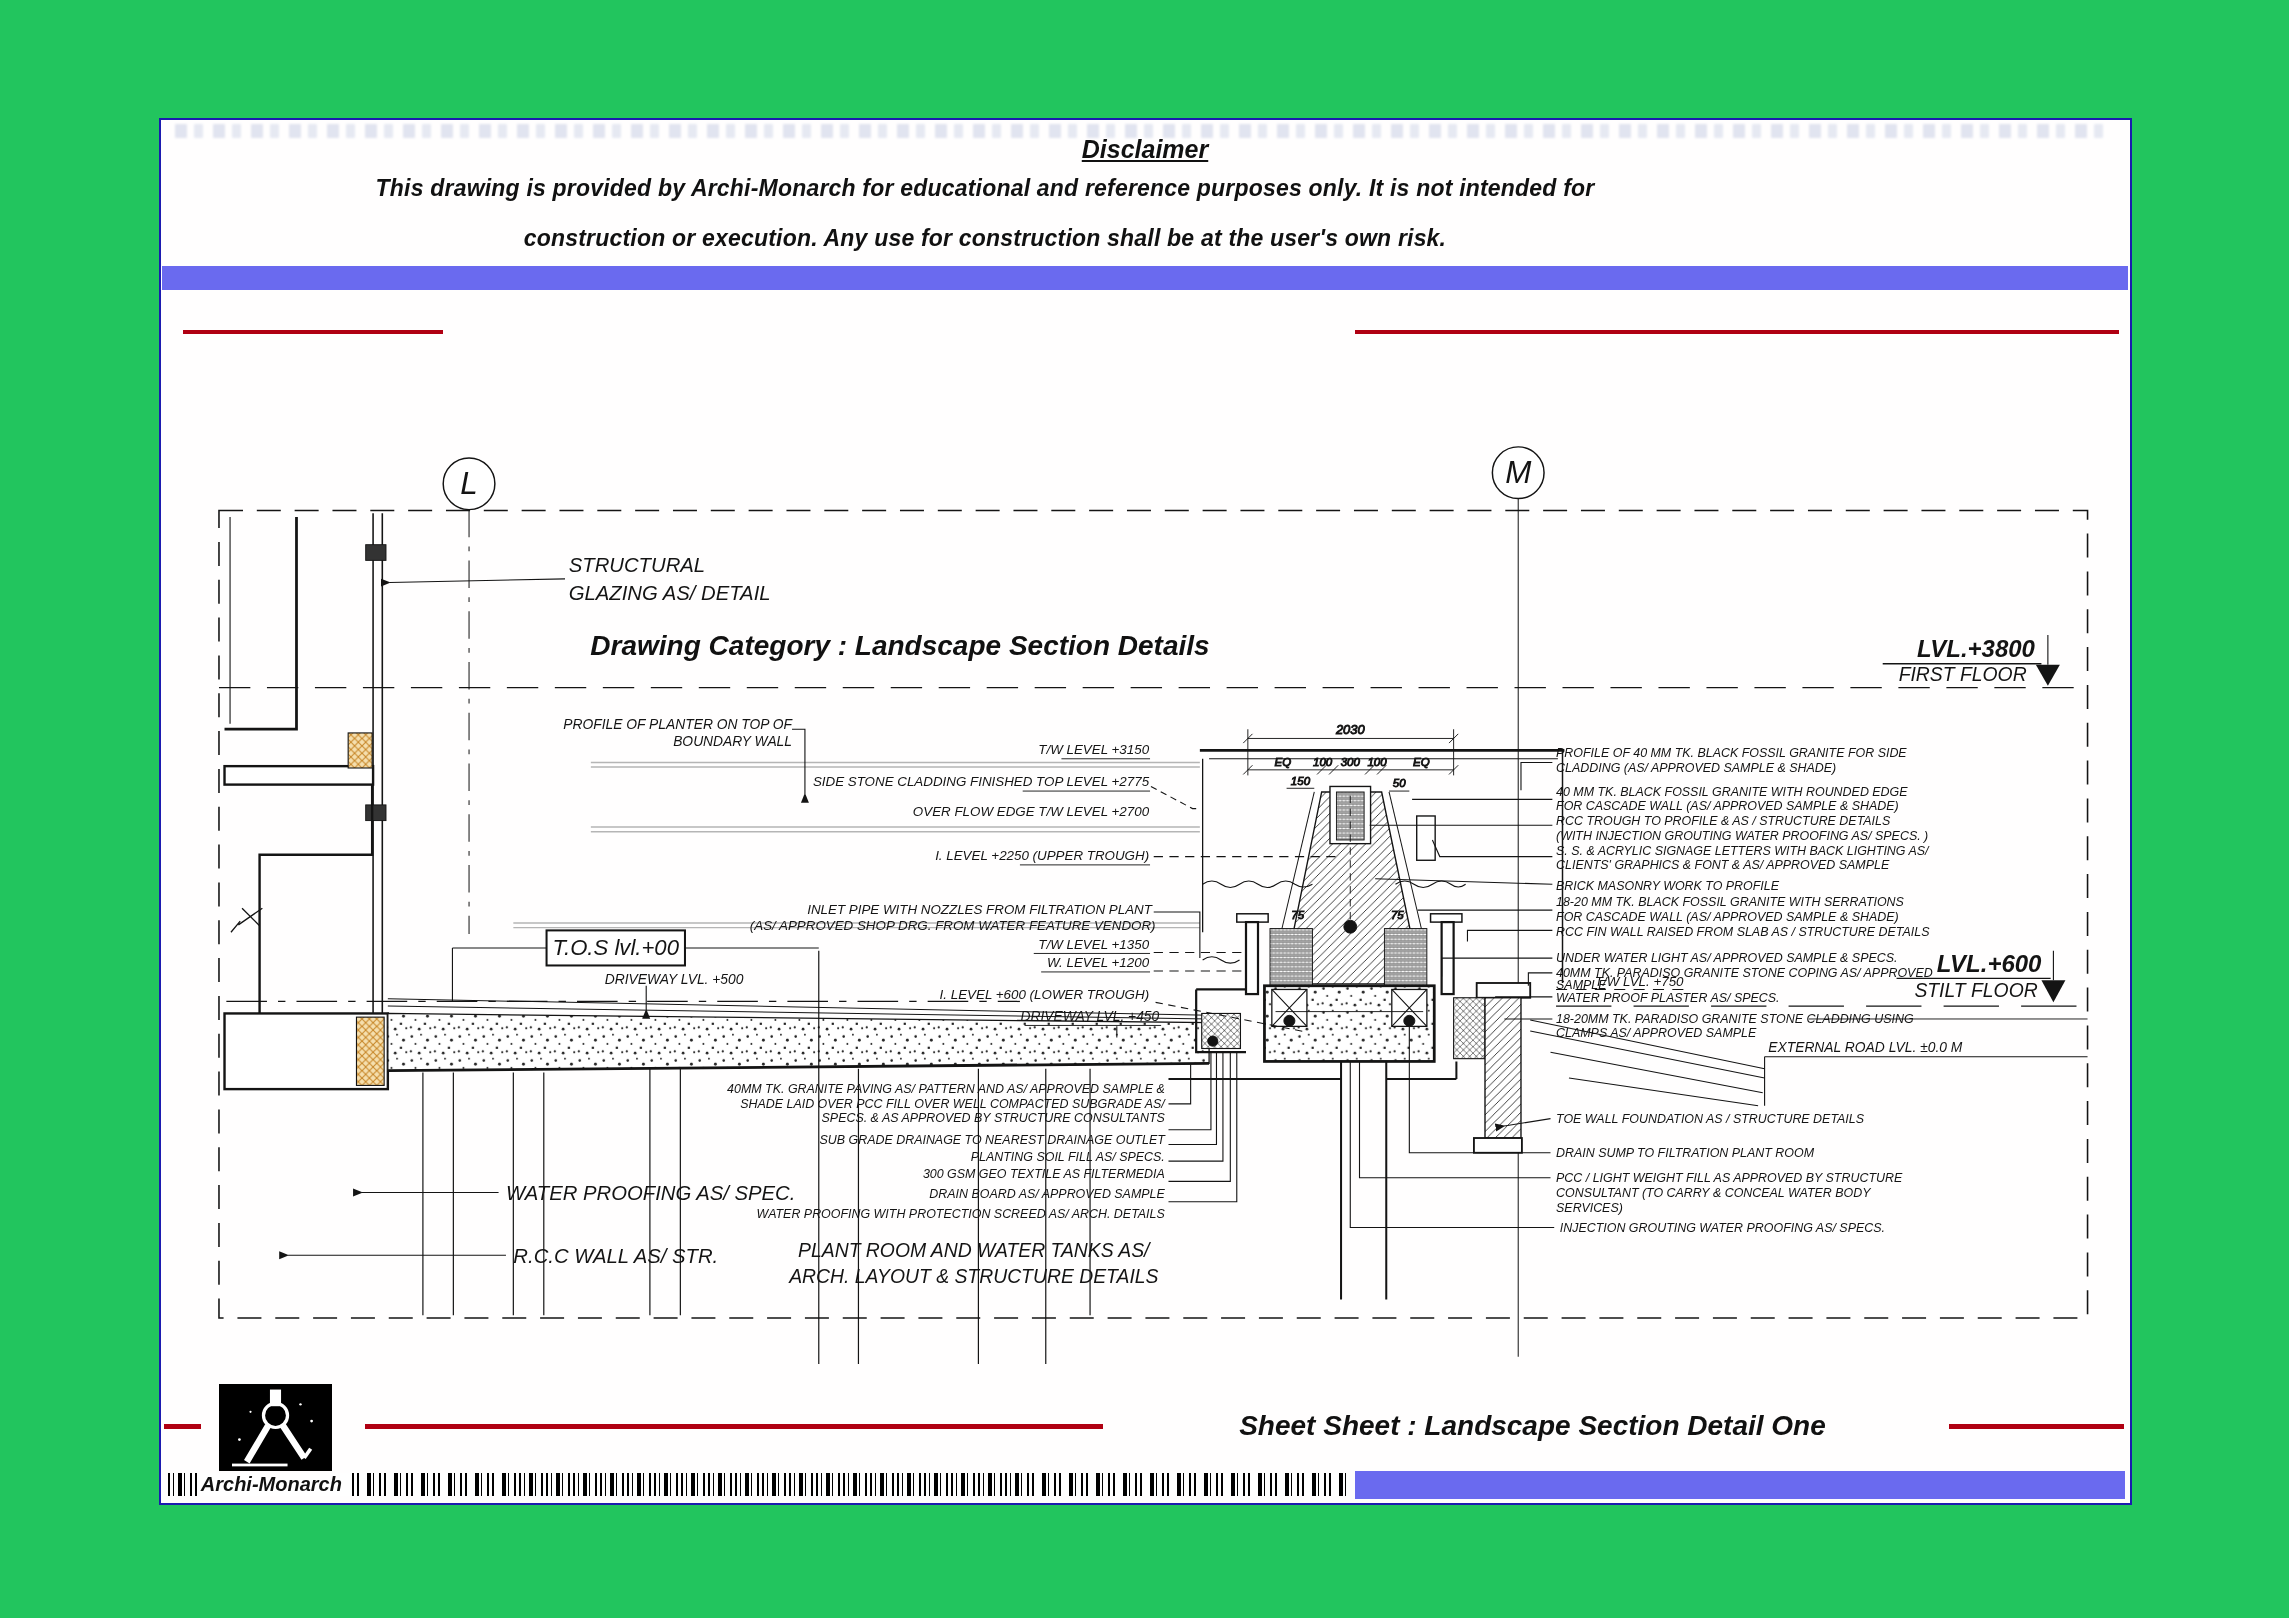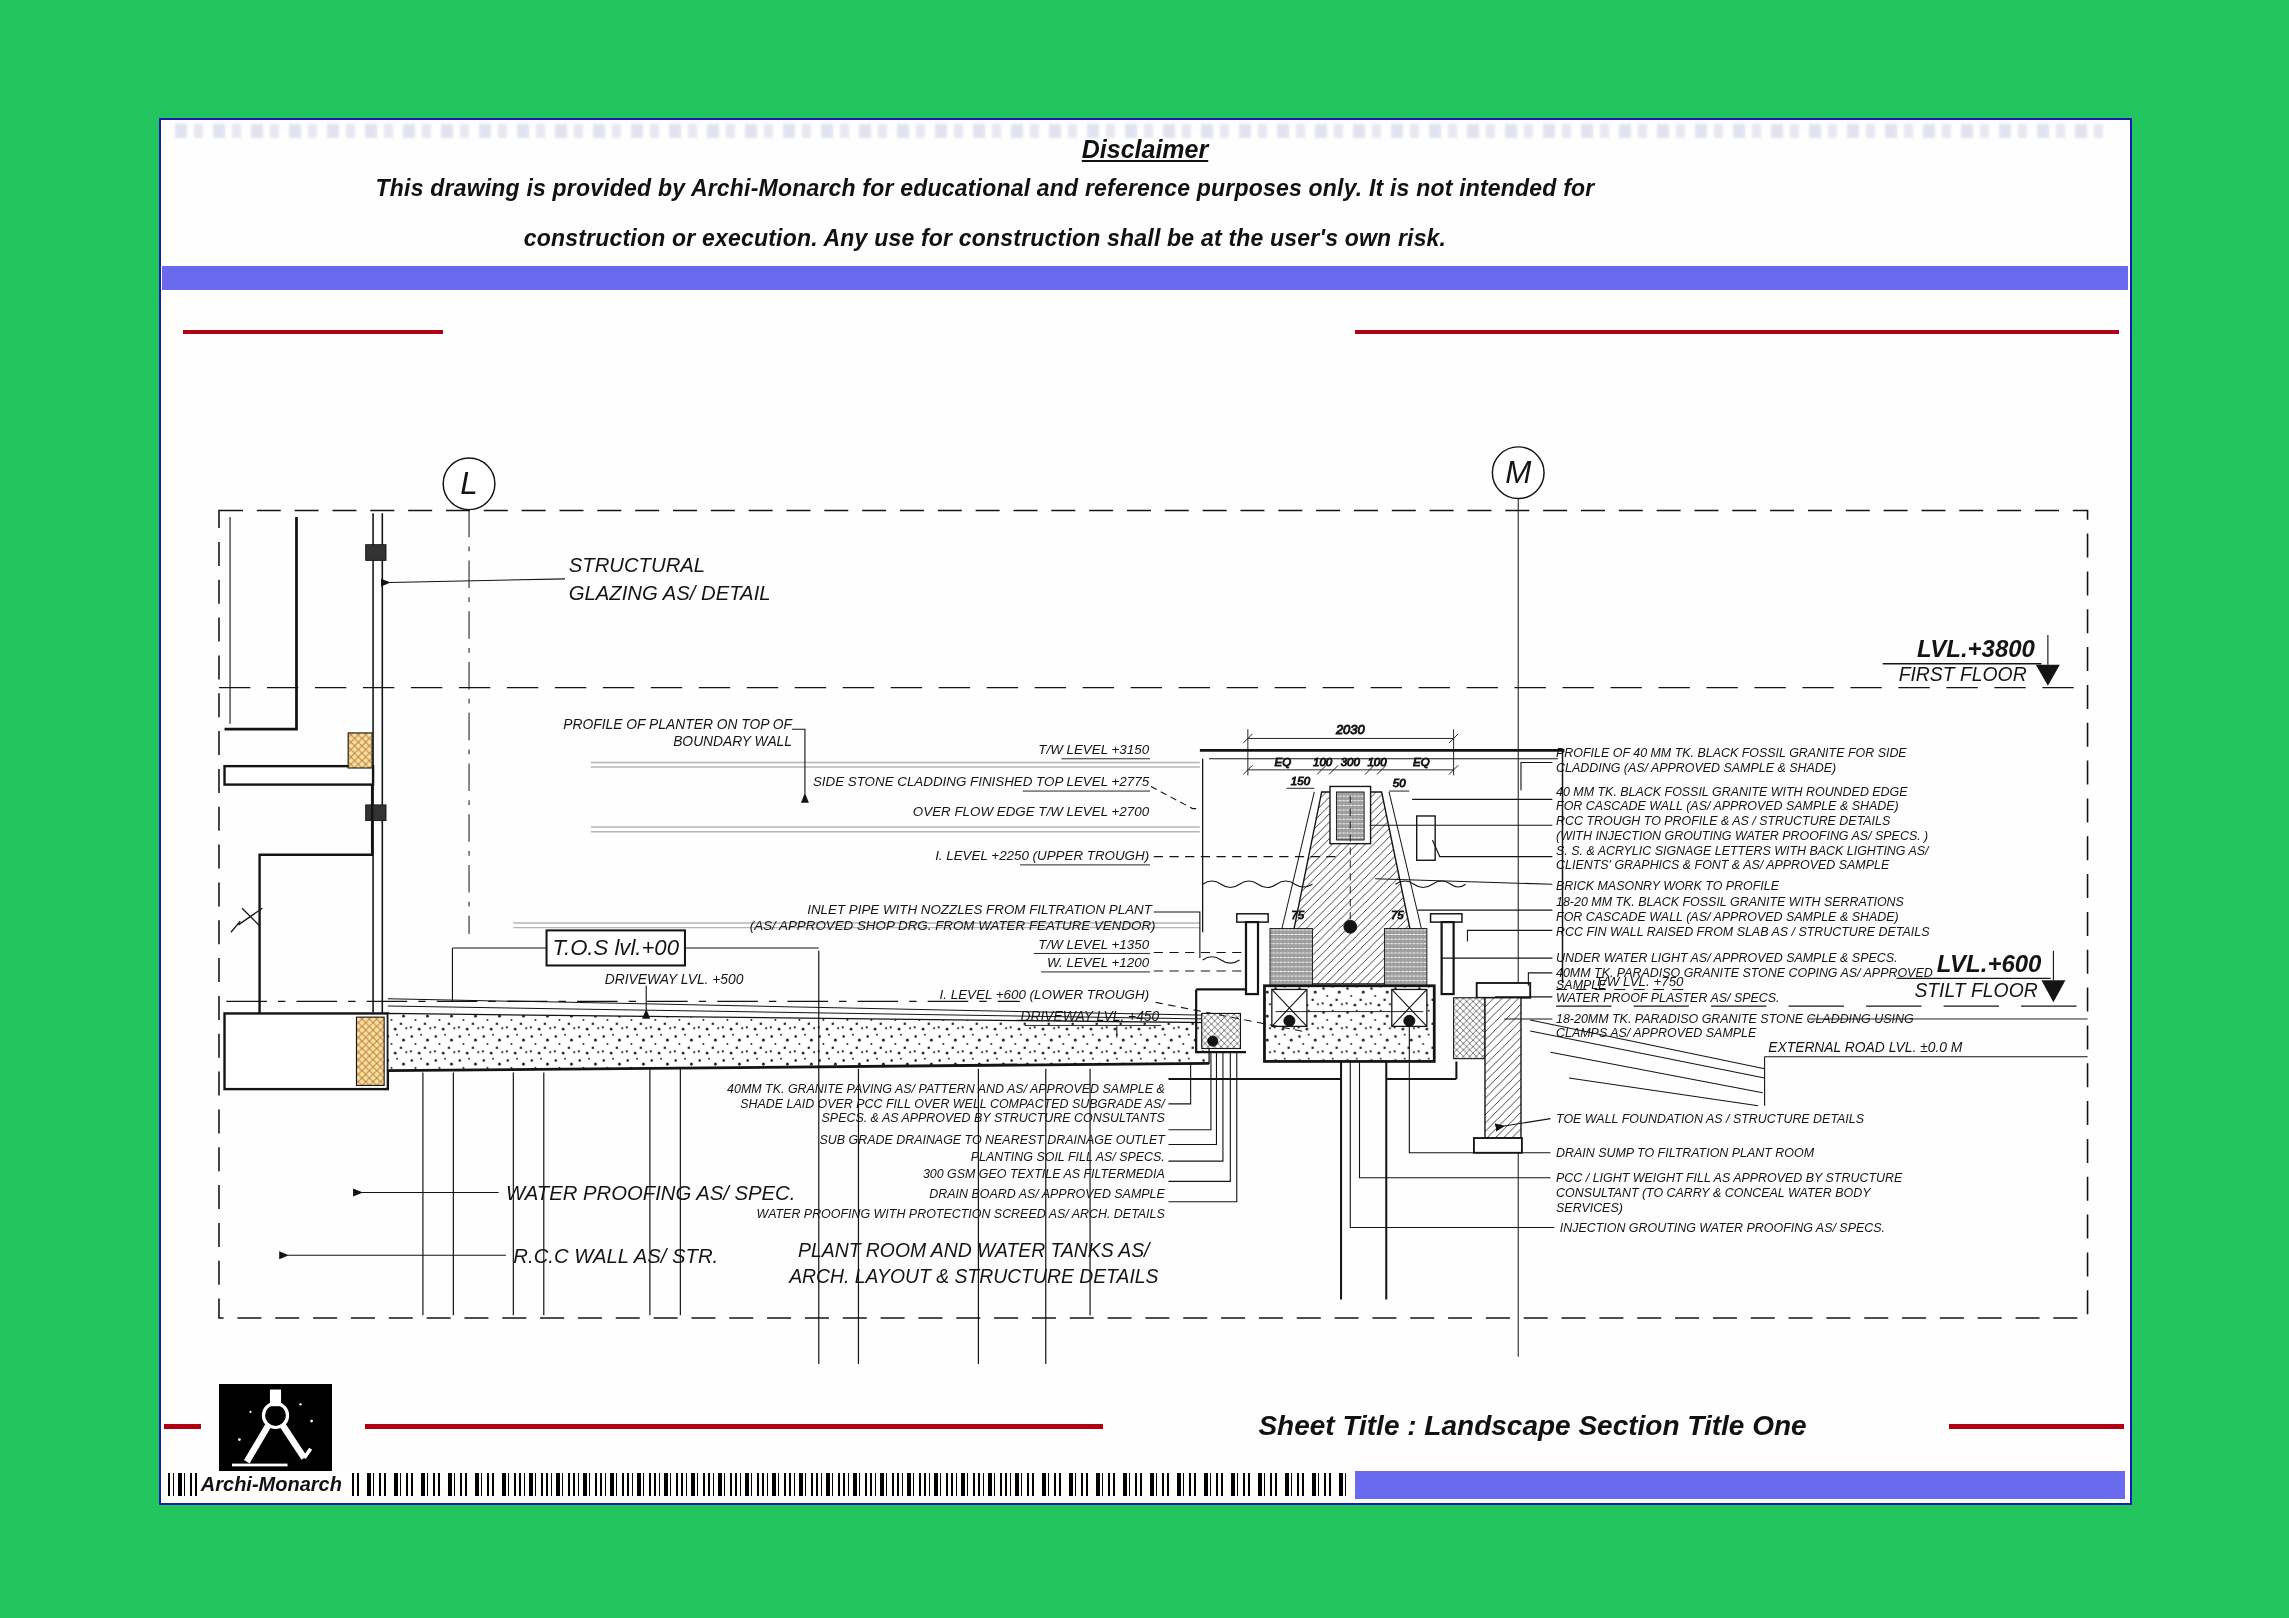--- a/index.html
+++ b/index.html
@@ -34,20 +34,21 @@
   <div class="frame"></div>
   <div class="watermark"></div>
 
   <div class="disc-title">Disclaimer</div>
   <div class="disc-line" style="top:175px;">This drawing is provided by Archi-Monarch for educational and reference purposes only. It is not intended for</div>
   <div class="disc-line" style="top:209px;margin-top:16px;">construction or execution. Any use for construction shall be at the user's own risk.</div>
   <div class="band" style="left:162px;top:266px;width:1966px;height:24px;"></div>
 
   <div class="cat-row">
     <div class="redline" style="left:183px;top:15.7px;width:260px;"></div>
+    <div class="cat-title">Drawing Category : Landscape Section Details</div>
     <div class="redline" style="left:1355px;top:15.7px;width:764px;"></div>
   </div>
 
   <svg style="position:absolute;left:159px;top:349px;" width="1971" height="1029" viewBox="172 378 2136 1115">
     <defs>
       <pattern id="speckle" width="26" height="26" patternUnits="userSpaceOnUse">
         <rect width="26" height="26" fill="#fff"></rect>
         <circle cx="4" cy="5" r="1.4" fill="#222"></circle>
           <circle cx="14" cy="3" r="1" fill="#222"></circle>
         <circle cx="21" cy="9" r="1.6" fill="#222"></circle>
@@ -361,20 +362,20 @@
       <path d="M92,80 L99,70" stroke="#fff" stroke-width="4"></path>
       <rect x="14" y="86" width="60" height="3" fill="#fff"></rect>
       <circle cx="22" cy="60" r="1.5" fill="#fff"></circle>
         <circle cx="100" cy="40" r="1.5" fill="#fff"></circle>
       <circle cx="88" cy="22" r="1.3" fill="#fff"></circle>
         <circle cx="34" cy="30" r="1.2" fill="#fff"></circle>
     </svg>
   </div>
   <div class="redline" style="left:164px;top:1424px;width:37px;"></div>
   <div class="redline" style="left:365px;top:1424px;width:738px;"></div>
-  <div class="footer-title">Sheet Title : Landscape Section Title One</div>
+  <div class="footer-title">Sheet Sheet : Landscape Section Detail One</div>
   <div class="redline" style="left:1949px;top:1424px;width:175px;"></div>
   <div class="barcode"></div>
   <div class="brand">Archi-Monarch</div>
   <div class="band" style="left:1355px;top:1471px;width:770px;height:28px;z-index:3;"></div>
 
 </div>
 
 
 </body></html>

